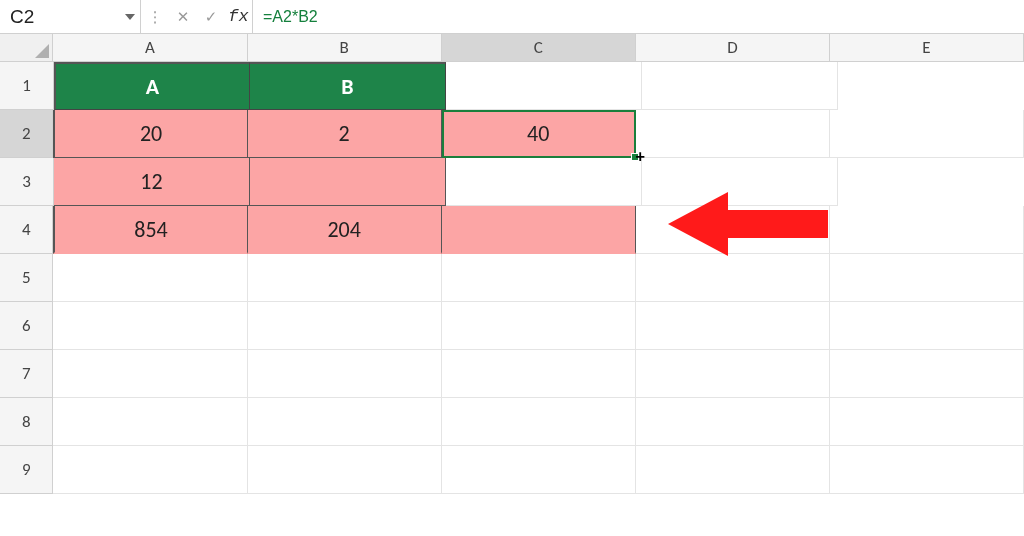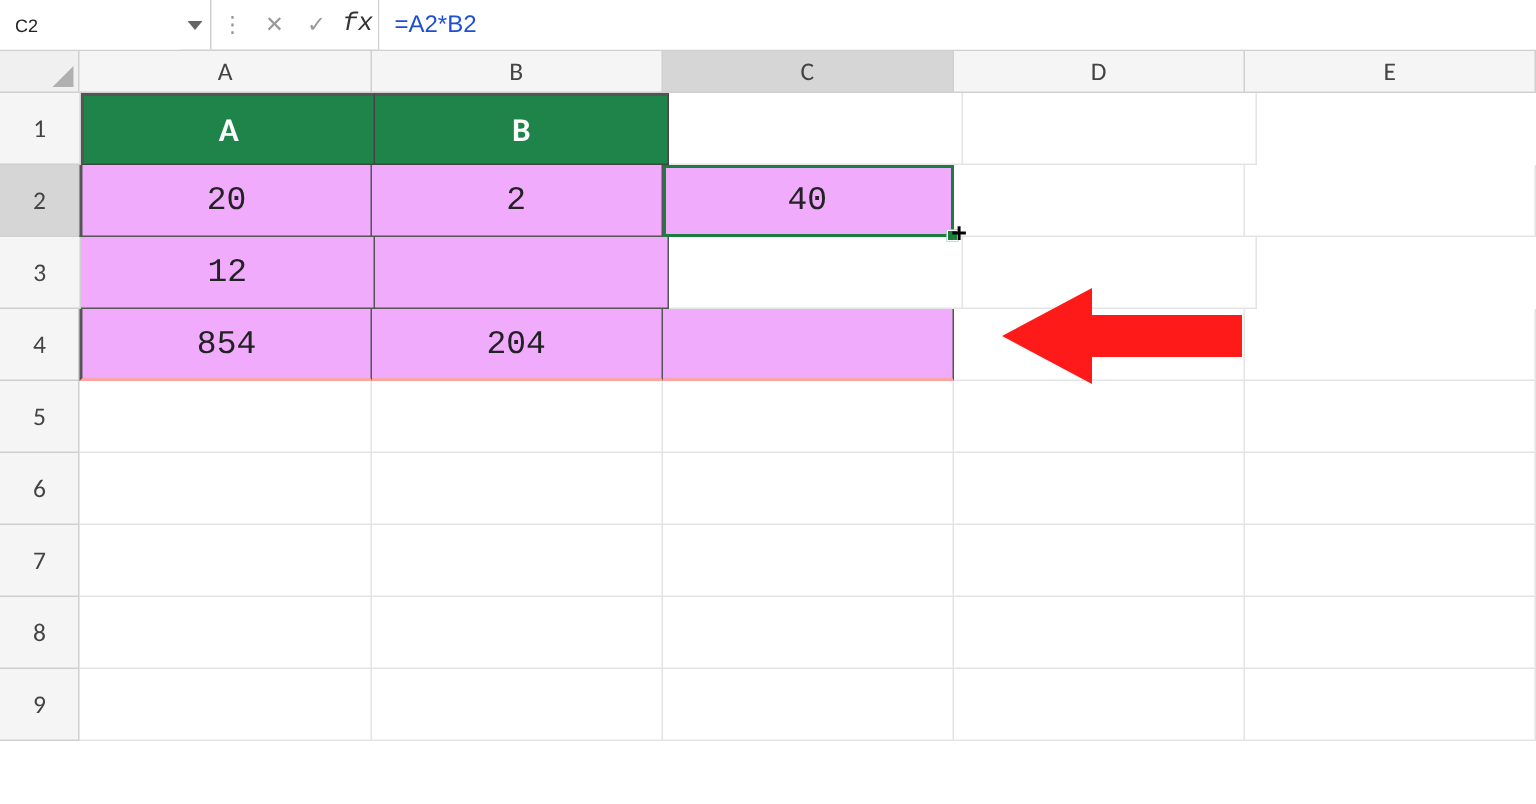--- a/index.html
+++ b/index.html
@@ -21,21 +21,21 @@
   }
   .name-box-wrap {
     display: flex;
     align-items: center;
     border-right: 1px solid #d0d0d0;
   }
   .name-box {
     width: 120px;
     padding: 0 10px;
     border: none;
-    font-size: 12px;
+    font-size: 19px;
     height: 100%;
     outline: none;
     color: #222;
   }
   .name-box-dd {
     width: 20px;
     display: flex;
     align-items: center;
     justify-content: center;
     cursor: pointer;
@@ -48,21 +48,21 @@
     cursor: pointer;
     font-size: 15px;
   }
   .fb-btn.fx { color: #333; font-style: italic; font-family: Liberation Mono, monospace; font-size: 17px; border-right: 1px solid #d0d0d0; }
   .formula-input {
     flex: 1;
     border: none;
     padding: 0 10px;
     font-size: 16px;
     outline: none;
-    color: #1d4ed8;
+    color: #15803d;
   }
   
   .grid {
     position: relative;
   }
   .col-headers {
     display: flex;
     height: 28px;
   }
   .corner {
@@ -118,22 +118,21 @@
     color: #fff;
     font-weight: 700;
     border-top: 2px solid #555;
     border-bottom: 1px solid #444;
     border-right: 1px solid #444;
   }
   .hdr-cell.first { border-left: 2px solid #555; }
   .tbl-cell {
     border-right: 1px solid #555;
     border-bottom: 1px solid #555;
-    background: #f0abfc;
-    font-family: Liberation Mono, monospace;
+    background: #fca5a5;
   }
   .tbl-cell.first { border-left: 2px solid #555; }
   .row-last .tbl-cell { border-bottom: 2px solid #fca5a5; }
 
   .selected {
     outline: 2px solid #1a7f3c;
     outline-offset: -2px;
     z-index: 2;
     align-items: center;
   }

